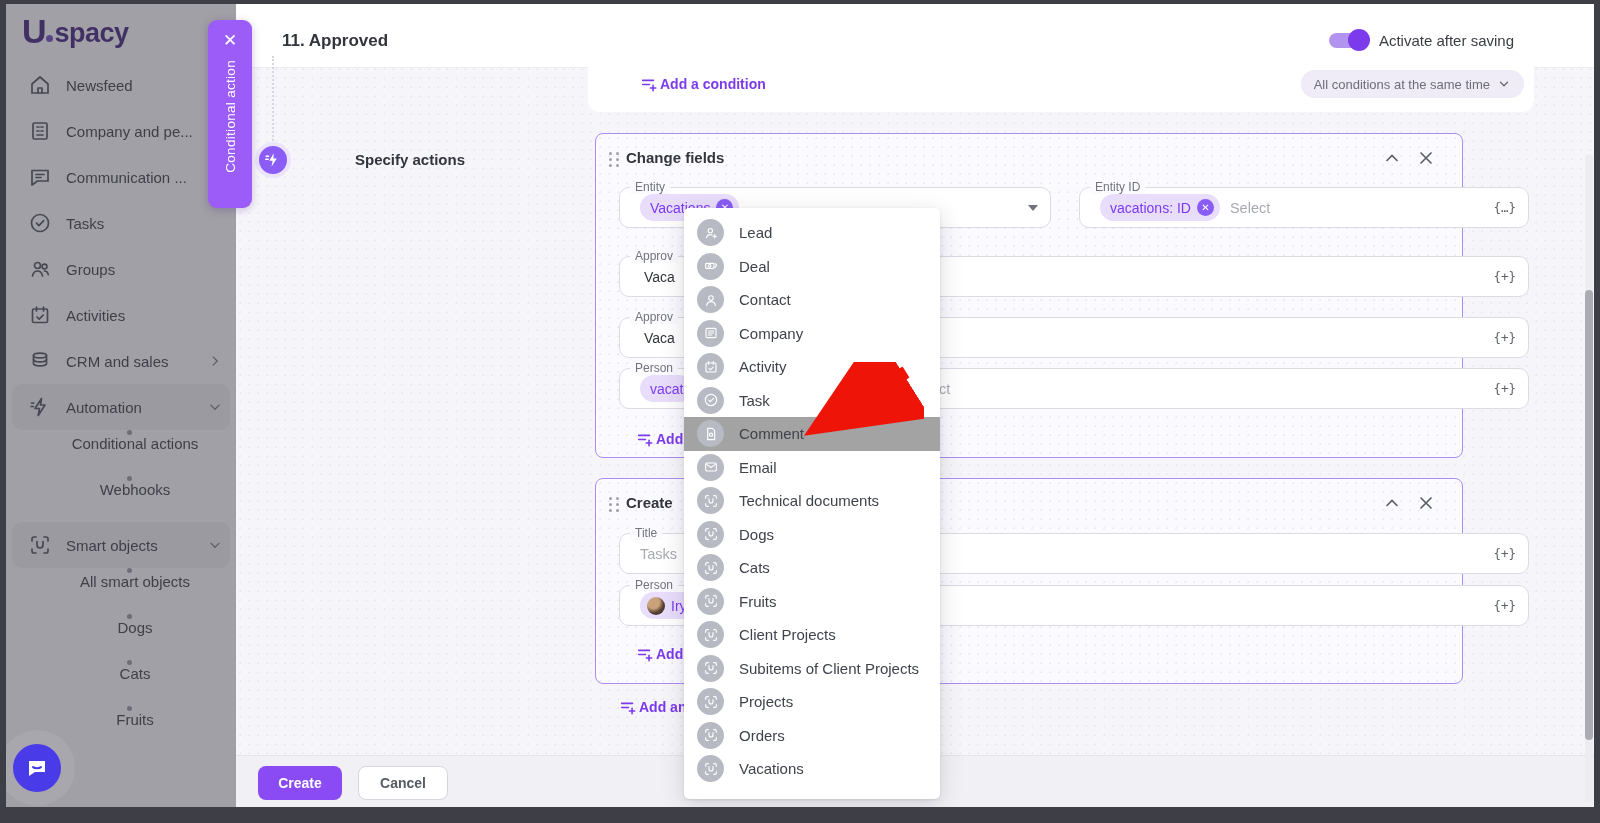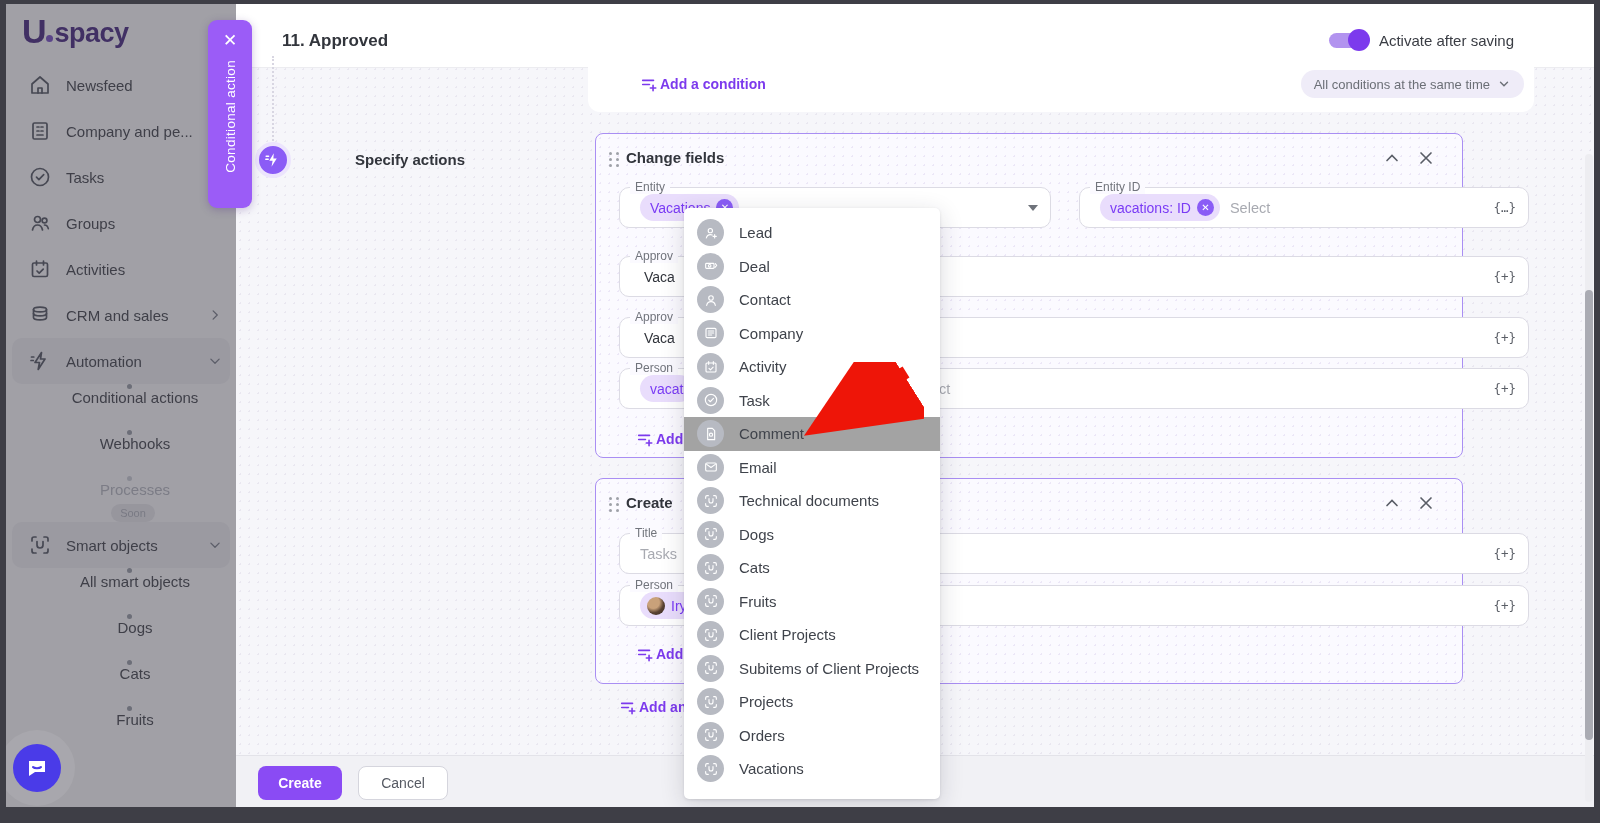--- a/index.html
+++ b/index.html
@@ -41,21 +41,21 @@
   .main-header { position:absolute; left:230px; top:12px; width:1358px; height:52px; background:#fff; border-bottom:1px solid #ececf0; z-index:5; }
   .page-title { position:absolute; left:46px; top:15px; font-size:17px; font-weight:700; color:#32353c; }
   .hdr-right { position:absolute; right:80px; top:16px; display:flex; align-items:center; gap:12px; }
   .toggle { position:relative; width:38px; height:15px; border-radius:8px; background:#b293ef; cursor:pointer; }
   .toggle .knob { position:absolute; right:-3px; top:-4px; width:22px; height:22px; border-radius:50%; background:#7c3aed; }
   .toggle-label { font-size:15px; color:#3a3d44; }
 
   .content-bg { position:absolute; left:230px; top:52px; width:1358px; height:699px; background:#f6f6fa;
     background-image:radial-gradient(#e9e7f0 1px, transparent 1px); background-size:9px 9px; }
   .footer-bar { position:absolute; left:230px; top:751px; width:1358px; height:52px; background:#f1f1f5; border-top:1px solid #e3e3e9; z-index:8; }
-  .btn { position:absolute; height:34px; border-radius:8px; font-size:14px; display:flex; align-items:center; justify-content:center; cursor:pointer; z-index:9; }
+  .btn { position:absolute; height:34px; border-radius:8px; font-size:14px; display:flex; align-items:center; justify-content:center; cursor:pointer; z-index:9;font-weight:bold; }
   .btn-primary { left:252px; top:762px; width:84px; background:#8a4bf4; color:#fff; font-weight:600; border:none; }
   .btn-ghost { left:352px; top:762px; width:90px; background:#fff; color:#565a63; border:1px solid #d5d5dd; }
 
   .dotted-line { position:absolute; left:266px; top:52px; height:88px; border-left:2px dotted #d8d6e2; z-index:6; }
   .step-icon { position:absolute; left:249px; top:138px; width:36px; height:36px; border-radius:50%; background:#8b5cf6; border:4px solid #ece4fd; display:flex; align-items:center; justify-content:center; z-index:6; }
   .step-icon svg { width:18px; height:18px; color:#fff; }
   .step-label { position:absolute; left:306px; top:147px; font-size:15px; font-weight:700; color:#32353c; z-index:6;margin-left:43px; }
 
   .cond-panel { position:absolute; left:582px; top:52px; width:946px; height:56px; background:#fff; border-radius:0 0 12px 12px; z-index:6; }
   .add-link { display:flex; align-items:center; gap:2px; color:#7c3aed; font-size:14px; font-weight:600; cursor:pointer; white-space:nowrap; }
@@ -126,20 +126,30 @@
                 <rect x="5" y="4" width="14" height="16" rx="1.5"></rect>
                 <path d="M9 8h2M13 8h2M9 12h2M13 12h2M9 16h6"></path>
               </svg></span>
             <span class="lab">Company and pe...</span>
             <span class="chev"><svg viewBox="0 0 24 24" fill="none" stroke="currentColor" stroke-width="1.7" stroke-linecap="round" stroke-linejoin="round">
                 <path d="M9.5 6.5l5.5 5.5-5.5 5.5"></path>
               </svg></span>
           </div>
           <div class="side-item">
             <span class="icn"><svg viewBox="0 0 24 24" fill="none" stroke="currentColor" stroke-width="1.7" stroke-linecap="round" stroke-linejoin="round">
+                <path d="M4 5.5h16v10.5H9.5L4 20z"></path>
+                <path d="M8 9.5h8M8 12.5h5"></path>
+              </svg></span>
+            <span class="lab">Communication ...</span>
+            <span class="chev"><svg viewBox="0 0 24 24" fill="none" stroke="currentColor" stroke-width="1.7" stroke-linecap="round" stroke-linejoin="round">
+                <path d="M9.5 6.5l5.5 5.5-5.5 5.5"></path>
+              </svg></span>
+          </div>
+          <div class="side-item">
+            <span class="icn"><svg viewBox="0 0 24 24" fill="none" stroke="currentColor" stroke-width="1.7" stroke-linecap="round" stroke-linejoin="round">
                 <circle cx="12" cy="12" r="8.5"></circle>
                 <path d="M8.5 12.2l2.4 2.4 4.8-5"></path>
               </svg></span>
             <span class="lab">Tasks</span>
           </div>
           <div class="side-item">
             <span class="icn"><svg viewBox="0 0 24 24" fill="none" stroke="currentColor" stroke-width="1.7" stroke-linecap="round" stroke-linejoin="round">
                 <circle cx="9.5" cy="8.5" r="3"></circle>
                 <path d="M4.5 19c.6-3.2 2.6-5 5-5s4.4 1.8 5 5"></path>
                 <circle cx="16.5" cy="9.5" r="2.4"></circle>
@@ -176,25 +186,20 @@
                 <path d="M6.5 9.5l5.5 5.5 5.5-5.5"></path>
               </svg></span>
           </div>
           <div class="side-item sub">
             <span class="bullet"></span>
             <span class="lab">Conditional actions</span>
           </div>
           <div class="side-item sub">
             <span class="bullet"></span>
             <span class="lab">Webhooks</span>
-          </div>
-          <div class="side-item sub disabled">
-            <span class="bullet"></span>
-            <span class="lab">Processes</span>
-            <span class="badge">Soon</span>
           </div>
           <div class="side-item active">
             <span class="icn"><svg viewBox="0 0 24 24" fill="none" stroke="currentColor" stroke-width="1.7" stroke-linecap="round" stroke-linejoin="round">
                 <path d="M4 8V6a2 2 0 012-2h2M16 4h2a2 2 0 012 2v2M20 16v2a2 2 0 01-2 2h-2M8 20H6a2 2 0 01-2-2v-2"></path>
                 <path d="M9 8.5v3.5a3 3 0 006 0V8.5"></path>
               </svg></span>
             <span class="lab">Smart objects</span>
             <span class="chev"><svg viewBox="0 0 24 24" fill="none" stroke="currentColor" stroke-width="1.7" stroke-linecap="round" stroke-linejoin="round">
                 <path d="M6.5 9.5l5.5 5.5 5.5-5.5"></path>
               </svg></span>

